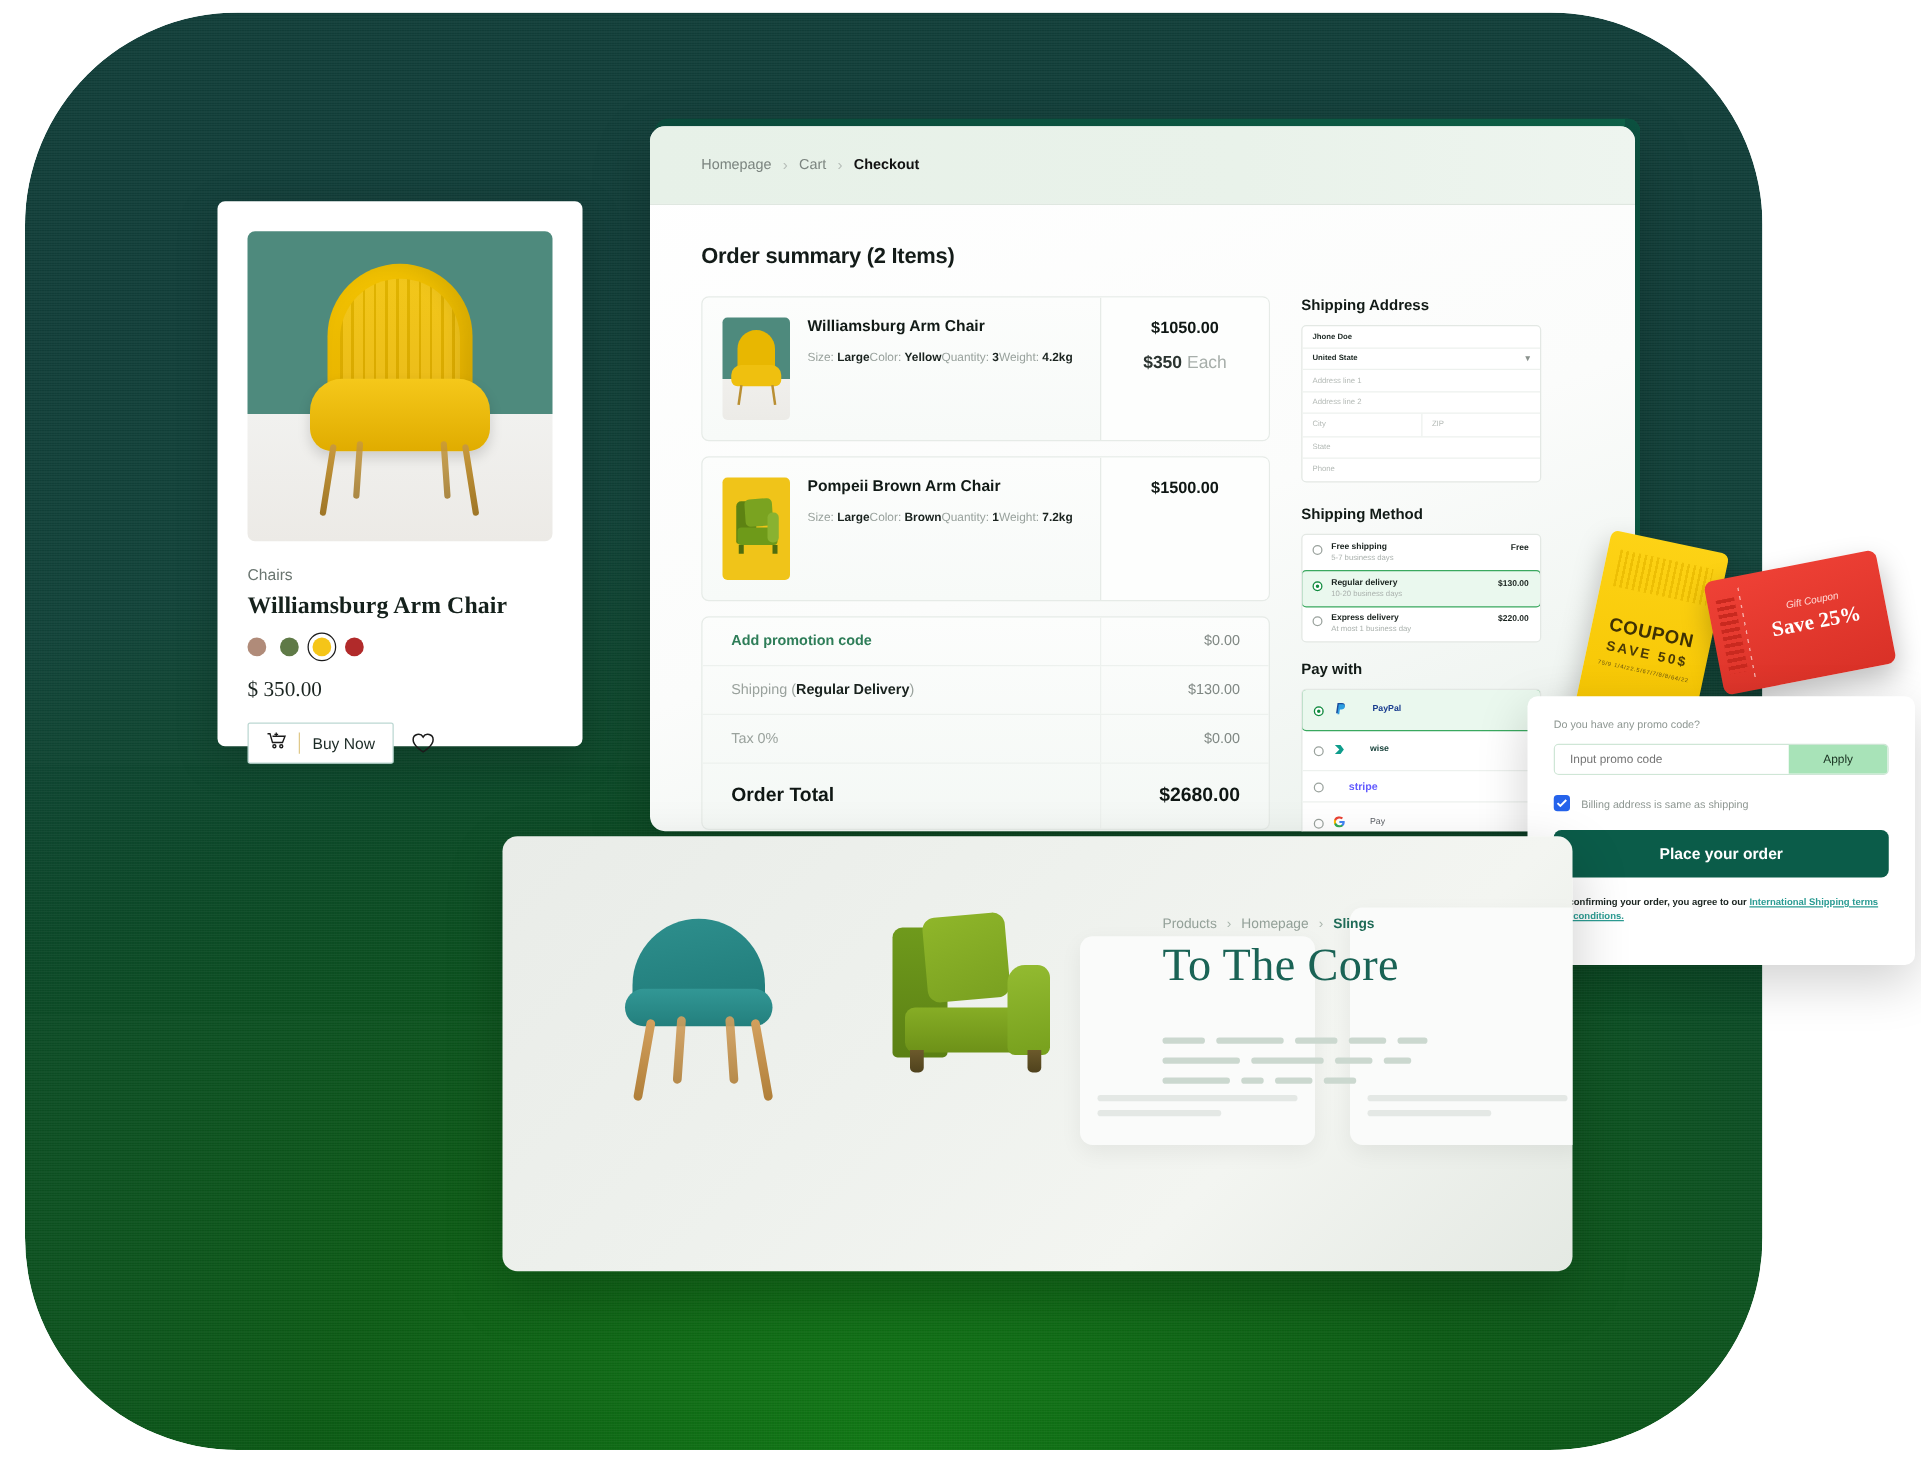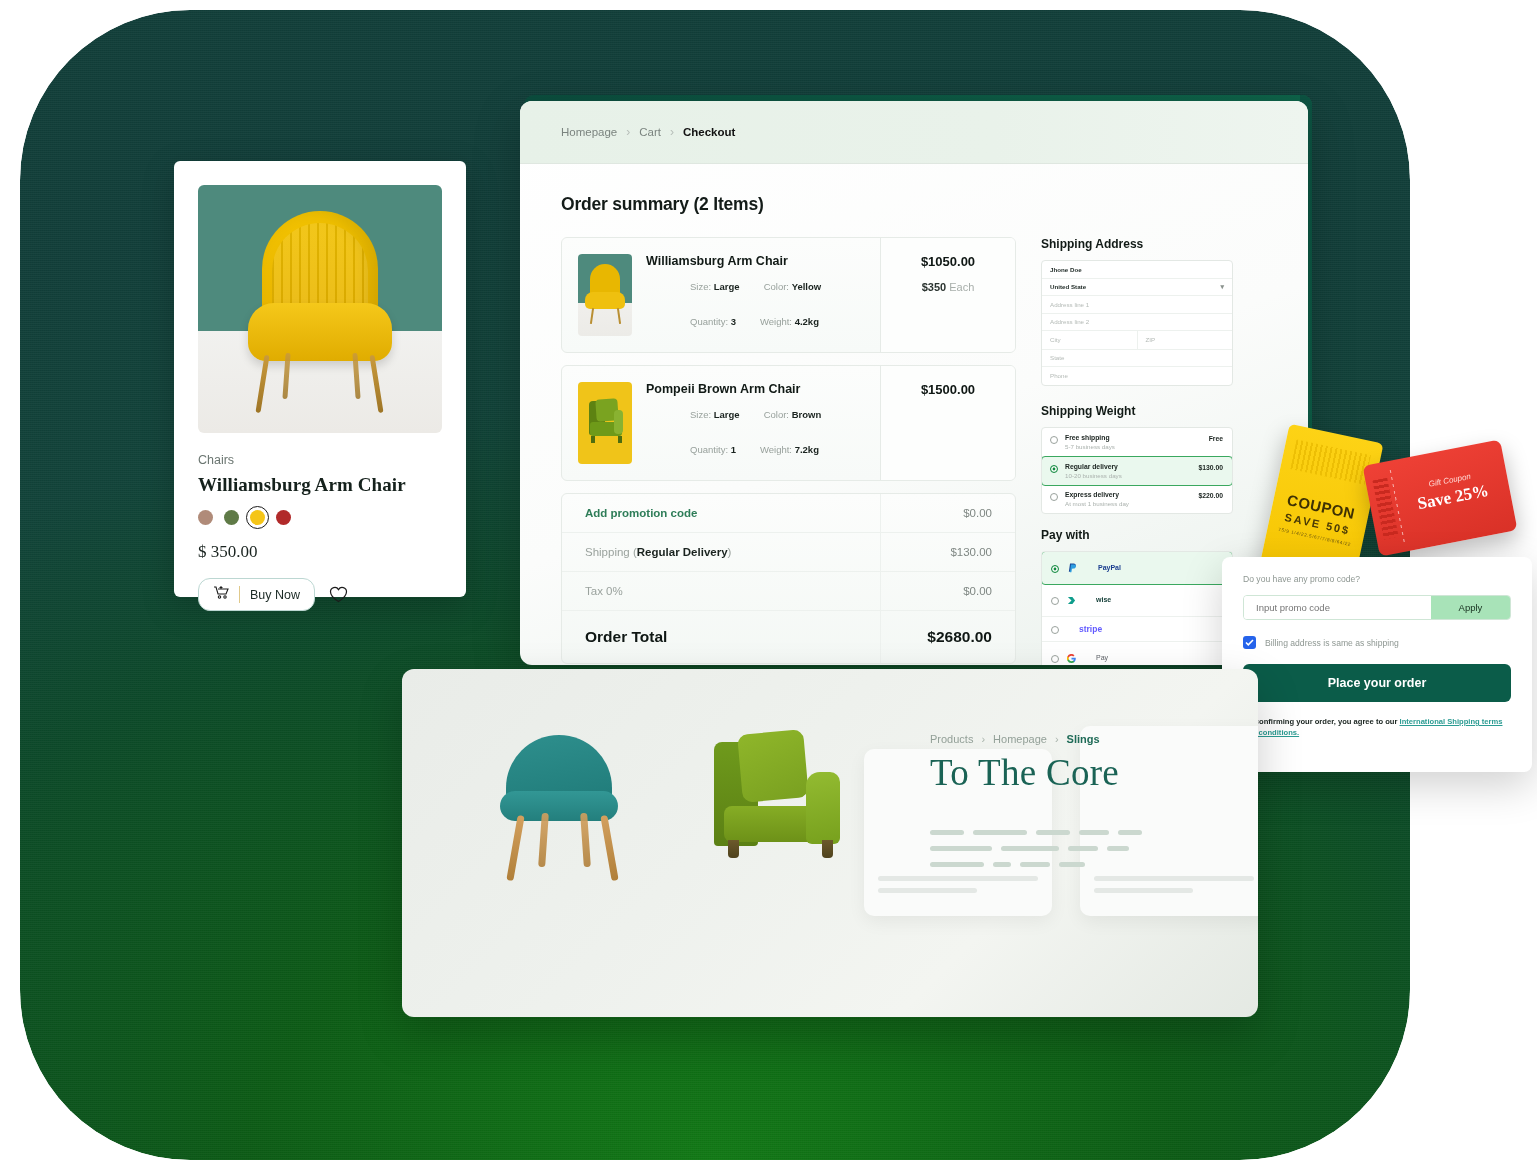--- a/index.html
+++ b/index.html
@@ -100,21 +100,21 @@
   }
   #product-price {
     margin-top: 17px;
     font-family: "Liberation Serif", serif;
     font-size: 17px; color: #1a2420; font-weight: 400;
   }
   #buy-row { margin-top: 16px; display: flex; align-items: center; gap: 14px; }
   #buy-now-button {
     display: flex; align-items: center; gap: 10px;
     height: 33px; padding: 0 14px;
-    border: 1px solid #bcd7d2; border-radius: 12px;
+    border: 1px solid #bcd7d2; border-radius: 2px;
     background: #fff; cursor: pointer;
   }
   #buy-now-button .divider { width:1px; height:17px; background:#e0c98b; }
   #buy-now-label { font-size: 12.5px; color: #1b2a25; }
   #wishlist-button { cursor:pointer; display:flex; }
 
   
   #checkout-window {
     left: 520px; top: 101px;
     width: 788px; height: 564px;
@@ -176,33 +176,33 @@
   .t-leg.b { left:40px; top:54px; transform:rotate(-8deg); }
   .t-green-back { position:absolute; left:11px; top:19px; width:16px; height:34px; background:#5d8212; border-radius:4px 3px 2px 2px; }
   .t-green-cush { position:absolute; left:18px; top:17px; width:22px; height:22px; background:#7aa320; border-radius:4px; transform:rotate(-4deg); }
   .t-green-seat { position:absolute; left:12px; top:40px; width:32px; height:14px; background:#6e9a19; border-radius:3px; }
   .t-green-arm  { position:absolute; left:36px; top:28px; width:9px; height:24px; background:#89b231; border-radius:4px; }
   .t-green-leg  { position:absolute; width:4px; height:7px; background:#4e6d0f; }
   .t-green-leg.a { left:13px; top:54px; }
   .t-green-leg.b { left:40px; top:54px; }
 
   .item-name { font-size: 12.5px; font-weight:700; color:#111a16; }
-  .item-attrs { margin-top: 13px; display:flex; gap: 24px; flex-wrap: wrap; margin-left: 44px; }
+  .item-attrs { margin-top: 13px; display:flex; gap: 0; flex-wrap: wrap; }
   .attr { font-size: 9.5px; color:#98a19c; white-space:nowrap; }
   .attr b { color:#1a231f; font-weight:700; }
 
   .item-price-cell {
     width: 135px; flex:none;
     border-left: 1px solid #e6ebe7;
     background: #fdfefd;
     display:flex; flex-direction:column; align-items:center; justify-content:flex-start;
     padding-top: 16px; position: relative;
   }
   .item-total { font-size: 13px; font-weight:700; color:#0f1714; }
-  .item-each { margin-top: 12px; font-size: 11px; color:#a7aeaa; }
+  .item-each { margin-top: 12px; font-size: 14px; color:#a7aeaa; }
   .item-each b { color:#2b3430; font-weight:700; }
 
   #totals-card {
     border: 1px solid #e6ebe7; border-radius:6px; overflow:hidden;
     background: linear-gradient(180deg,#fcfdfc,#f4f8f5);
   }
   .total-row { display:flex; border-bottom:1px solid #edf1ee; }
   .total-row:last-child { border-bottom:none; }
   .tr-label { flex:1; padding: 13px 0 13px 23px; font-size: 11.5px; color:#9aa29d; }
   .tr-label b { color:#1a231f; font-weight:700; }
@@ -507,21 +507,21 @@
           <div class="field">Address line 2</div>
           <div class="field-row">
             <div class="field">City</div>
             <div class="field">ZIP</div>
           </div>
           <div class="field">State</div>
           <div class="field">Phone</div>
         </div>
 
         <div id="shipping-method">
-          <div class="side-title">Shipping Weight</div>
+          <div class="side-title">Shipping Method</div>
           <div class="ship-stack">
             <div class="ship-opt">
               <div class="radio"></div>
               <div class="ship-txt">
                 <div class="ship-name">Free shipping</div>
                 <div class="ship-sub">5-7 business days</div>
               </div>
               <div class="ship-price">Free</div>
             </div>
             <div class="ship-opt sel">

